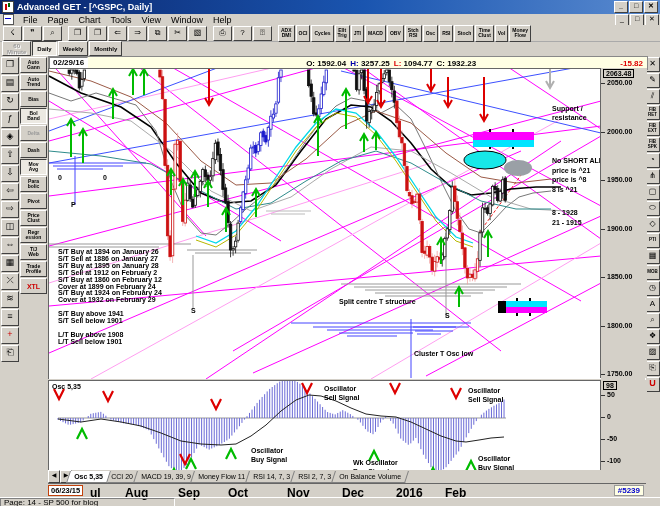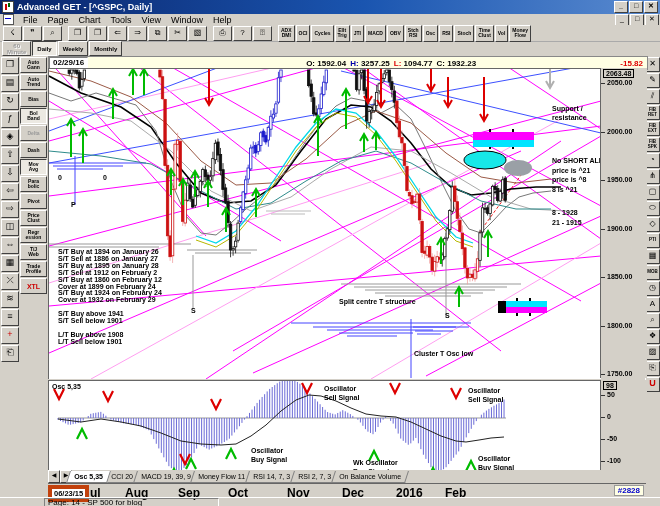--- a/index.html
+++ b/index.html
@@ -82,28 +82,28 @@
   .sheetrow{position:absolute;left:48px;top:470px;width:598px;height:13px;display:flex;align-items:center;background:#d4d0c8;}
   .sarr{width:10px;height:11px;border:1px solid;border-color:#fff #404040 #404040 #fff;background:#d4d0c8;
         font-size:6px;line-height:9px;text-align:center;}
   .sheettab{font-size:7px;padding:0 5px;height:11px;line-height:11px;border:1px solid #808080;border-top:none;
         transform:skewX(-18deg);background:#d4d0c8;margin-left:-4px;}
   .sheettab span{display:inline-block;transform:skewX(18deg);}
   .sheettab.active{background:#fff;font-weight:bold;z-index:2;}
   
   .daterow{position:absolute;left:48px;top:483px;width:598px;height:13px;border-top:1px solid #666;background:#d4d0c8;}
   .daterow .dlabel{position:absolute;top:2px;font-size:12px;font-weight:bold;}
-  .daterow .dbox{position:absolute;left:0;top:1px;background:#fff;border:4px solid #c2410c;font-size:7.5px;
+  .daterow .dbox{position:absolute;left:0;top:1px;background:#fff;border:1px solid #c2410c;font-size:7.5px;
         font-weight:bold;padding:0 2px;height:9px;line-height:9px;}
   .pageref{position:absolute;right:2px;top:1px;color:#00c;font-weight:bold;font-size:8px;background:#ffffe4;
         border:1px solid #999;padding:0 3px;}
   
   .statusbar{top:497px;height:9px;border-top:1px solid #fff;display:flex;font-size:8px;align-items:center;}
   .stL{padding-left:3px;width:430px;}
-  .stR{width:170px;border:1px solid;border-color:#808080 #fff #fff #808080;height:8px;line-height:8px;padding-left:3px;margin-left:44px;}
+  .stR{width:170px;border:1px solid;border-color:#808080 #fff #fff #808080;height:8px;line-height:8px;padding-left:3px;}
 </style>
 </head>
 <body>
 
 <div id="app">
 
   <div class="row menubar">
     <span class="childicon"></span>
     <span id="menuItems" style="display:flex">
         <span class="menuitem">File</span>
@@ -996,20 +996,20 @@
       <span class="sheettab"><span>MACD 19, 39, 9</span></span>
       <span class="sheettab"><span>Money Flow 11</span></span>
       <span class="sheettab"><span>RSI 14, 7, 3</span></span>
       <span class="sheettab"><span>RSI 2, 7, 3</span></span>
       <span class="sheettab"><span>On Balance Volume</span></span>
     </div>
 
   <div class="daterow">
     <span class="dbox">06/23/15</span>
     <span id="dateLabels"><span class="dlabel" style="left: 42px;">ul</span><span class="dlabel" style="left: 77px;">Aug</span><span class="dlabel" style="left: 130px;">Sep</span><span class="dlabel" style="left: 180px;">Oct</span><span class="dlabel" style="left: 239px;">Nov</span><span class="dlabel" style="left: 294px;">Dec</span><span class="dlabel" style="left: 348px;">2016</span><span class="dlabel" style="left: 397px;">Feb</span></span>
-    <span class="pageref">#2828</span>
+    <span class="pageref">#5239</span>
   </div>
 
   <div class="row statusbar">
     <span class="stR">Page: 14 - SP 500 for blog</span>
   </div>
 
 </div>
 
 </body></html>

